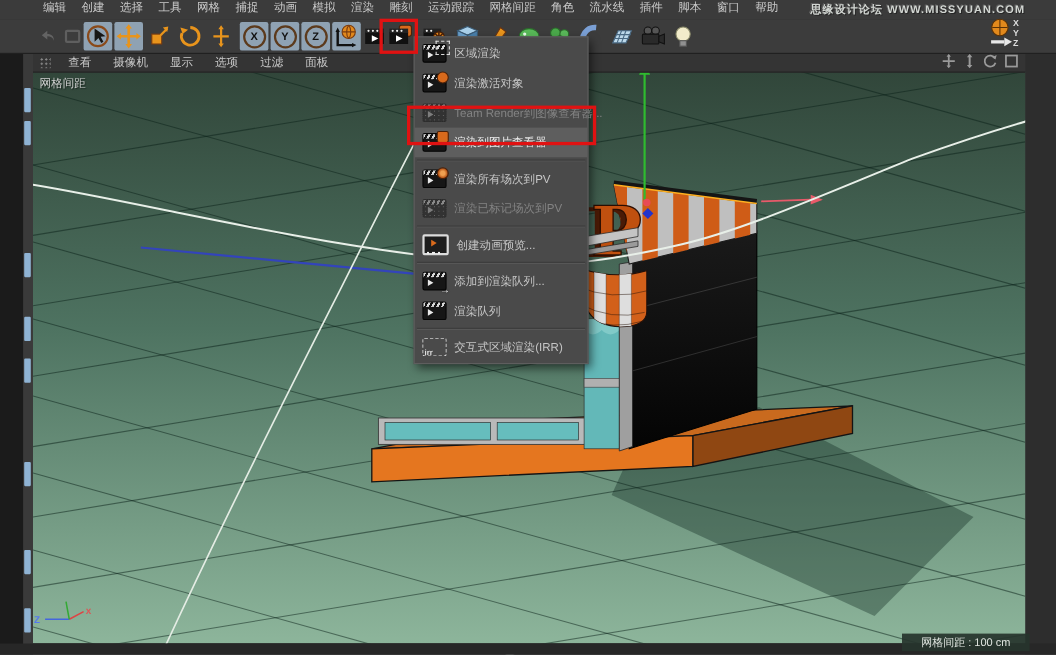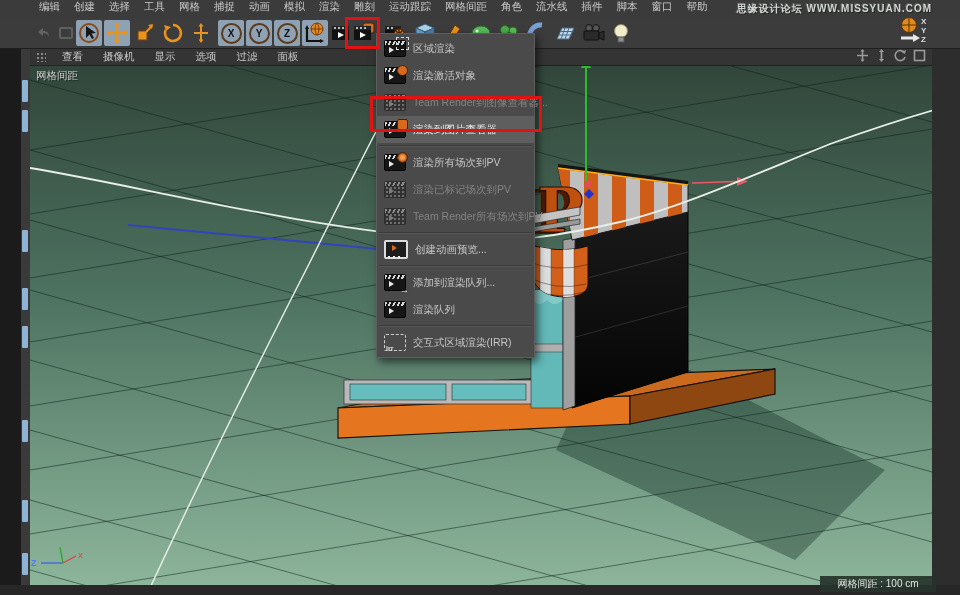--- a/index.html
+++ b/index.html
@@ -473,24 +473,20 @@
       <div class="rm-row">
         <span class="mi v-reel">
           <i class="ob"></i>
         </span>
         <span class="rm-label">渲染所有场次到PV</span>
       </div>
       <div class="rm-row dim">
         <span class="mi v-team"></span>
         <span class="rm-label">渲染已标记场次到PV</span>
       </div>
-      <div class="rm-row dim">
-        <span class="mi v-team"></span>
-        <span class="rm-label">Team Render所有场次到PV</span>
-      </div>
       <div class="rm-sep"></div>
       <div class="rm-row">
         <span class="mi v-preview">
           <i class="dots"></i>
         </span>
         <span class="rm-label">创建动画预览...</span>
       </div>
       <div class="rm-sep"></div>
       <div class="rm-row">
         <span class="mi v-queueadd">

